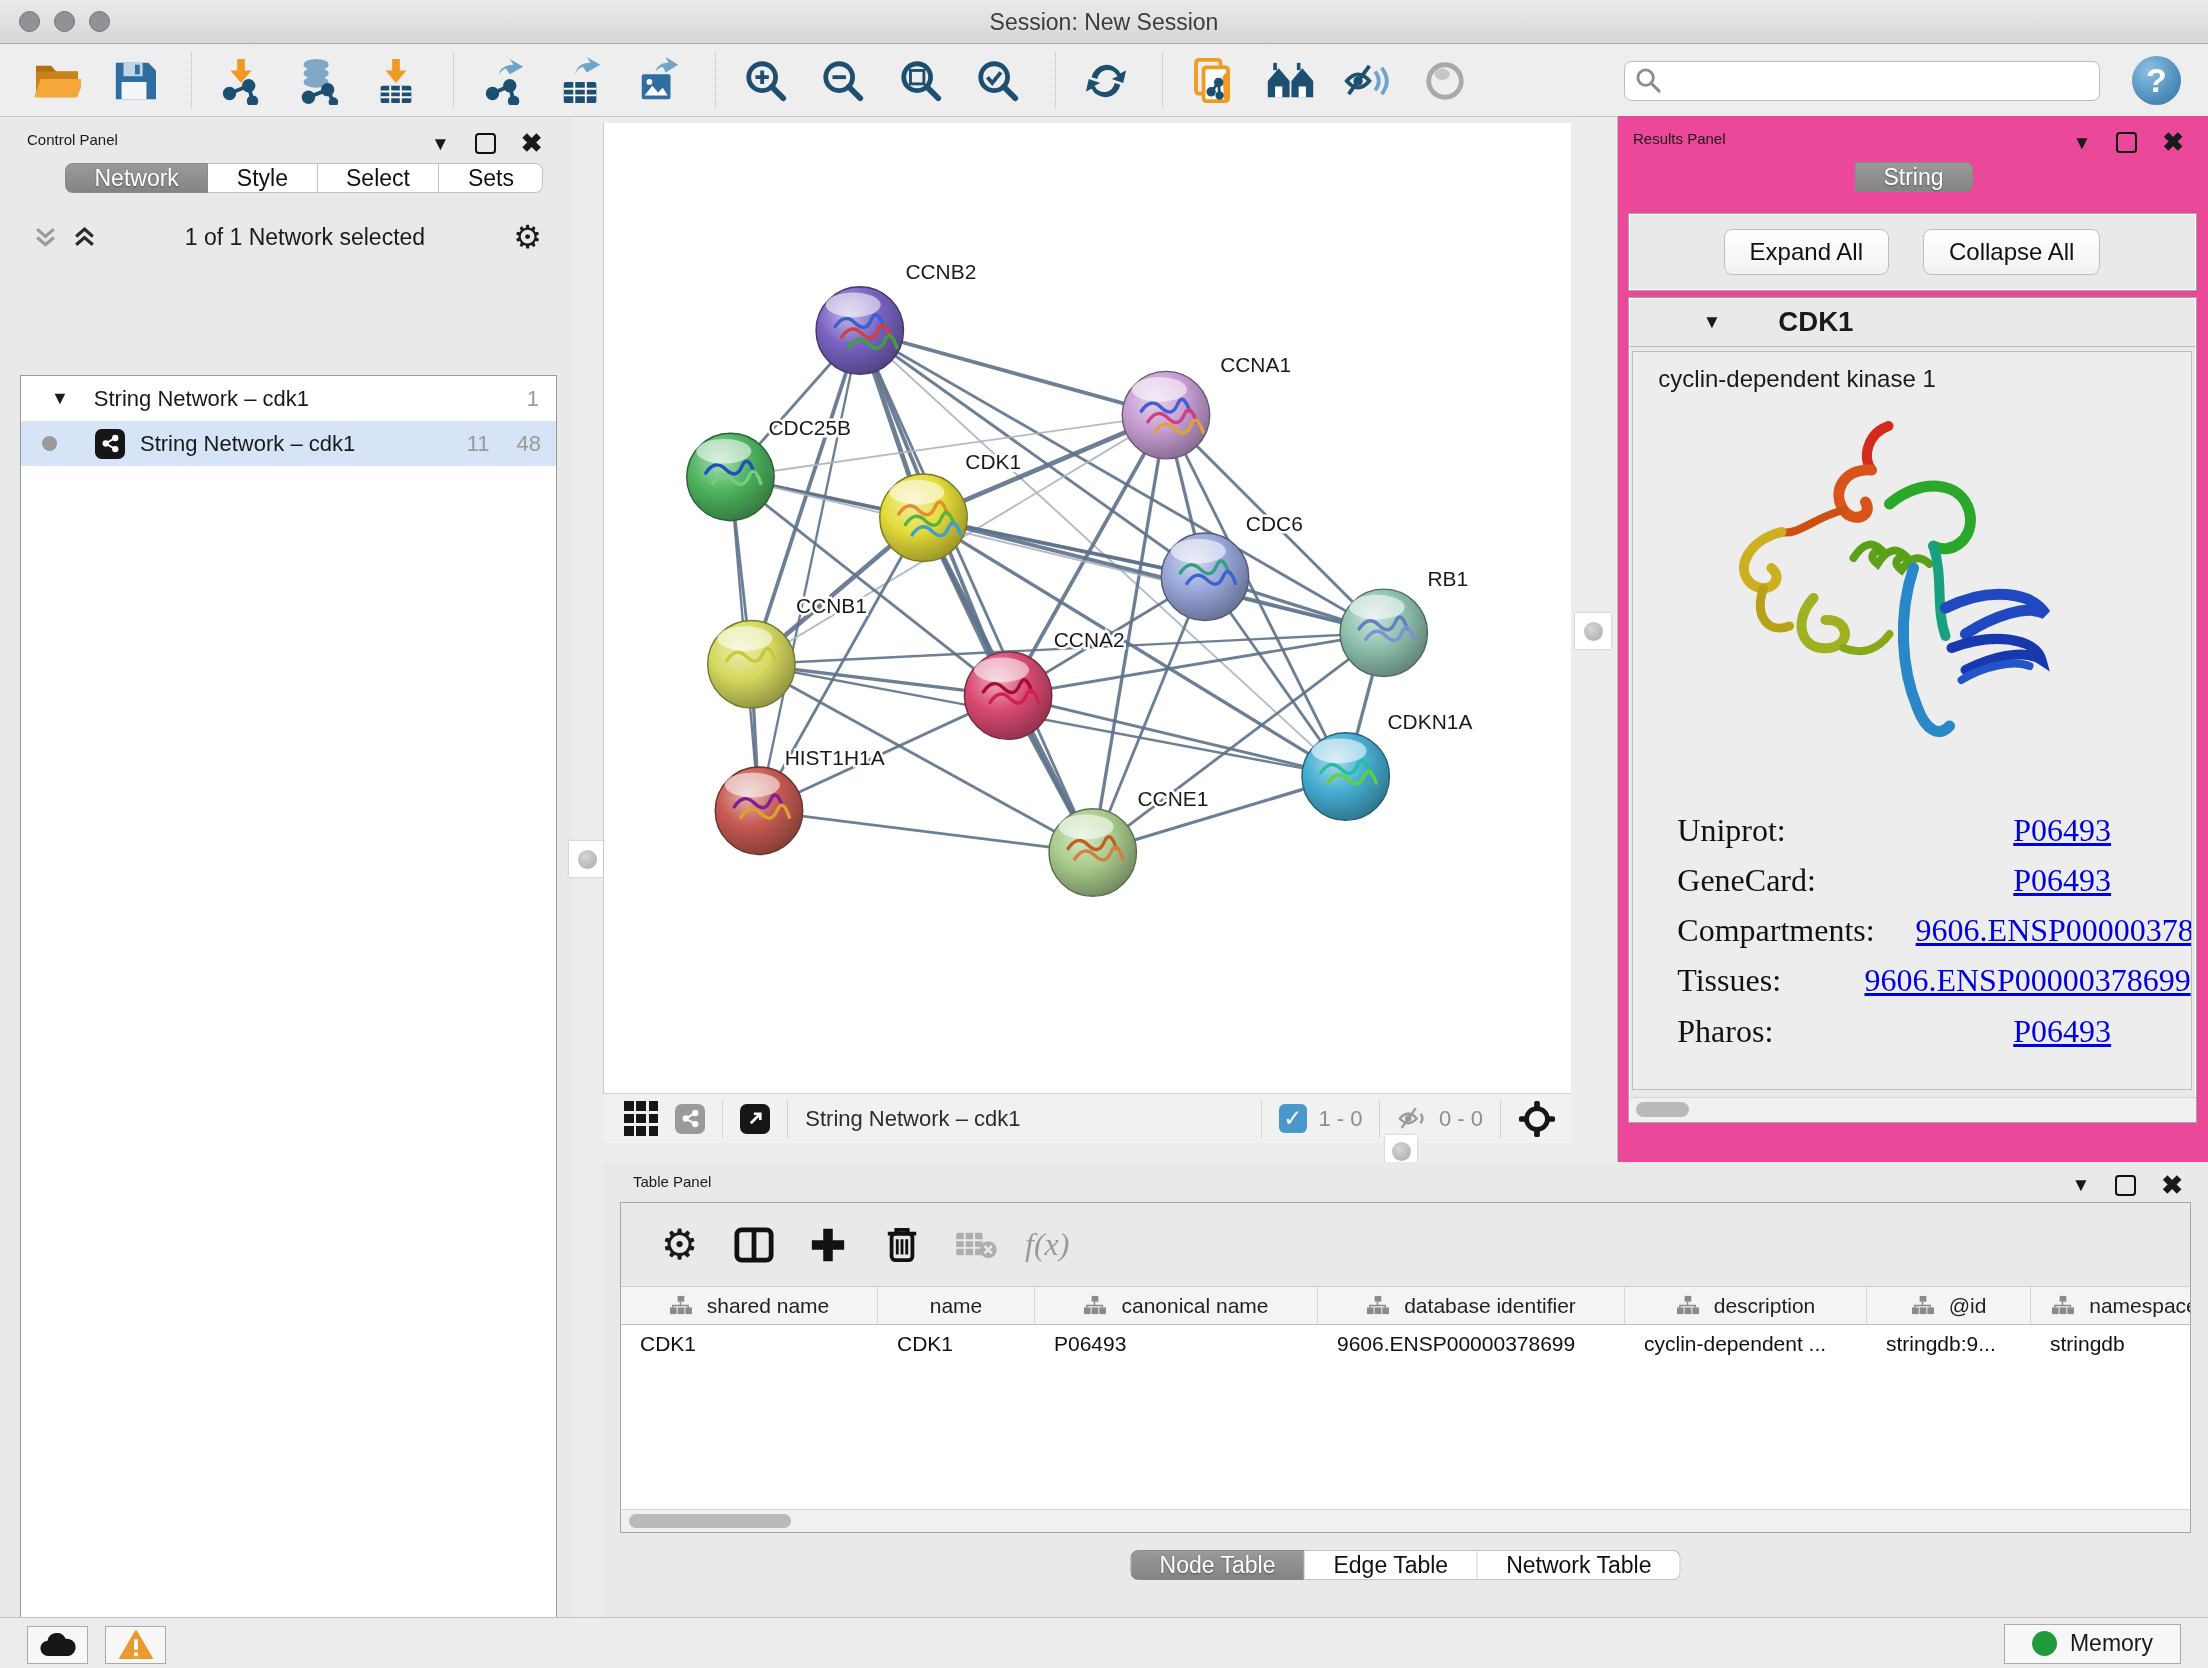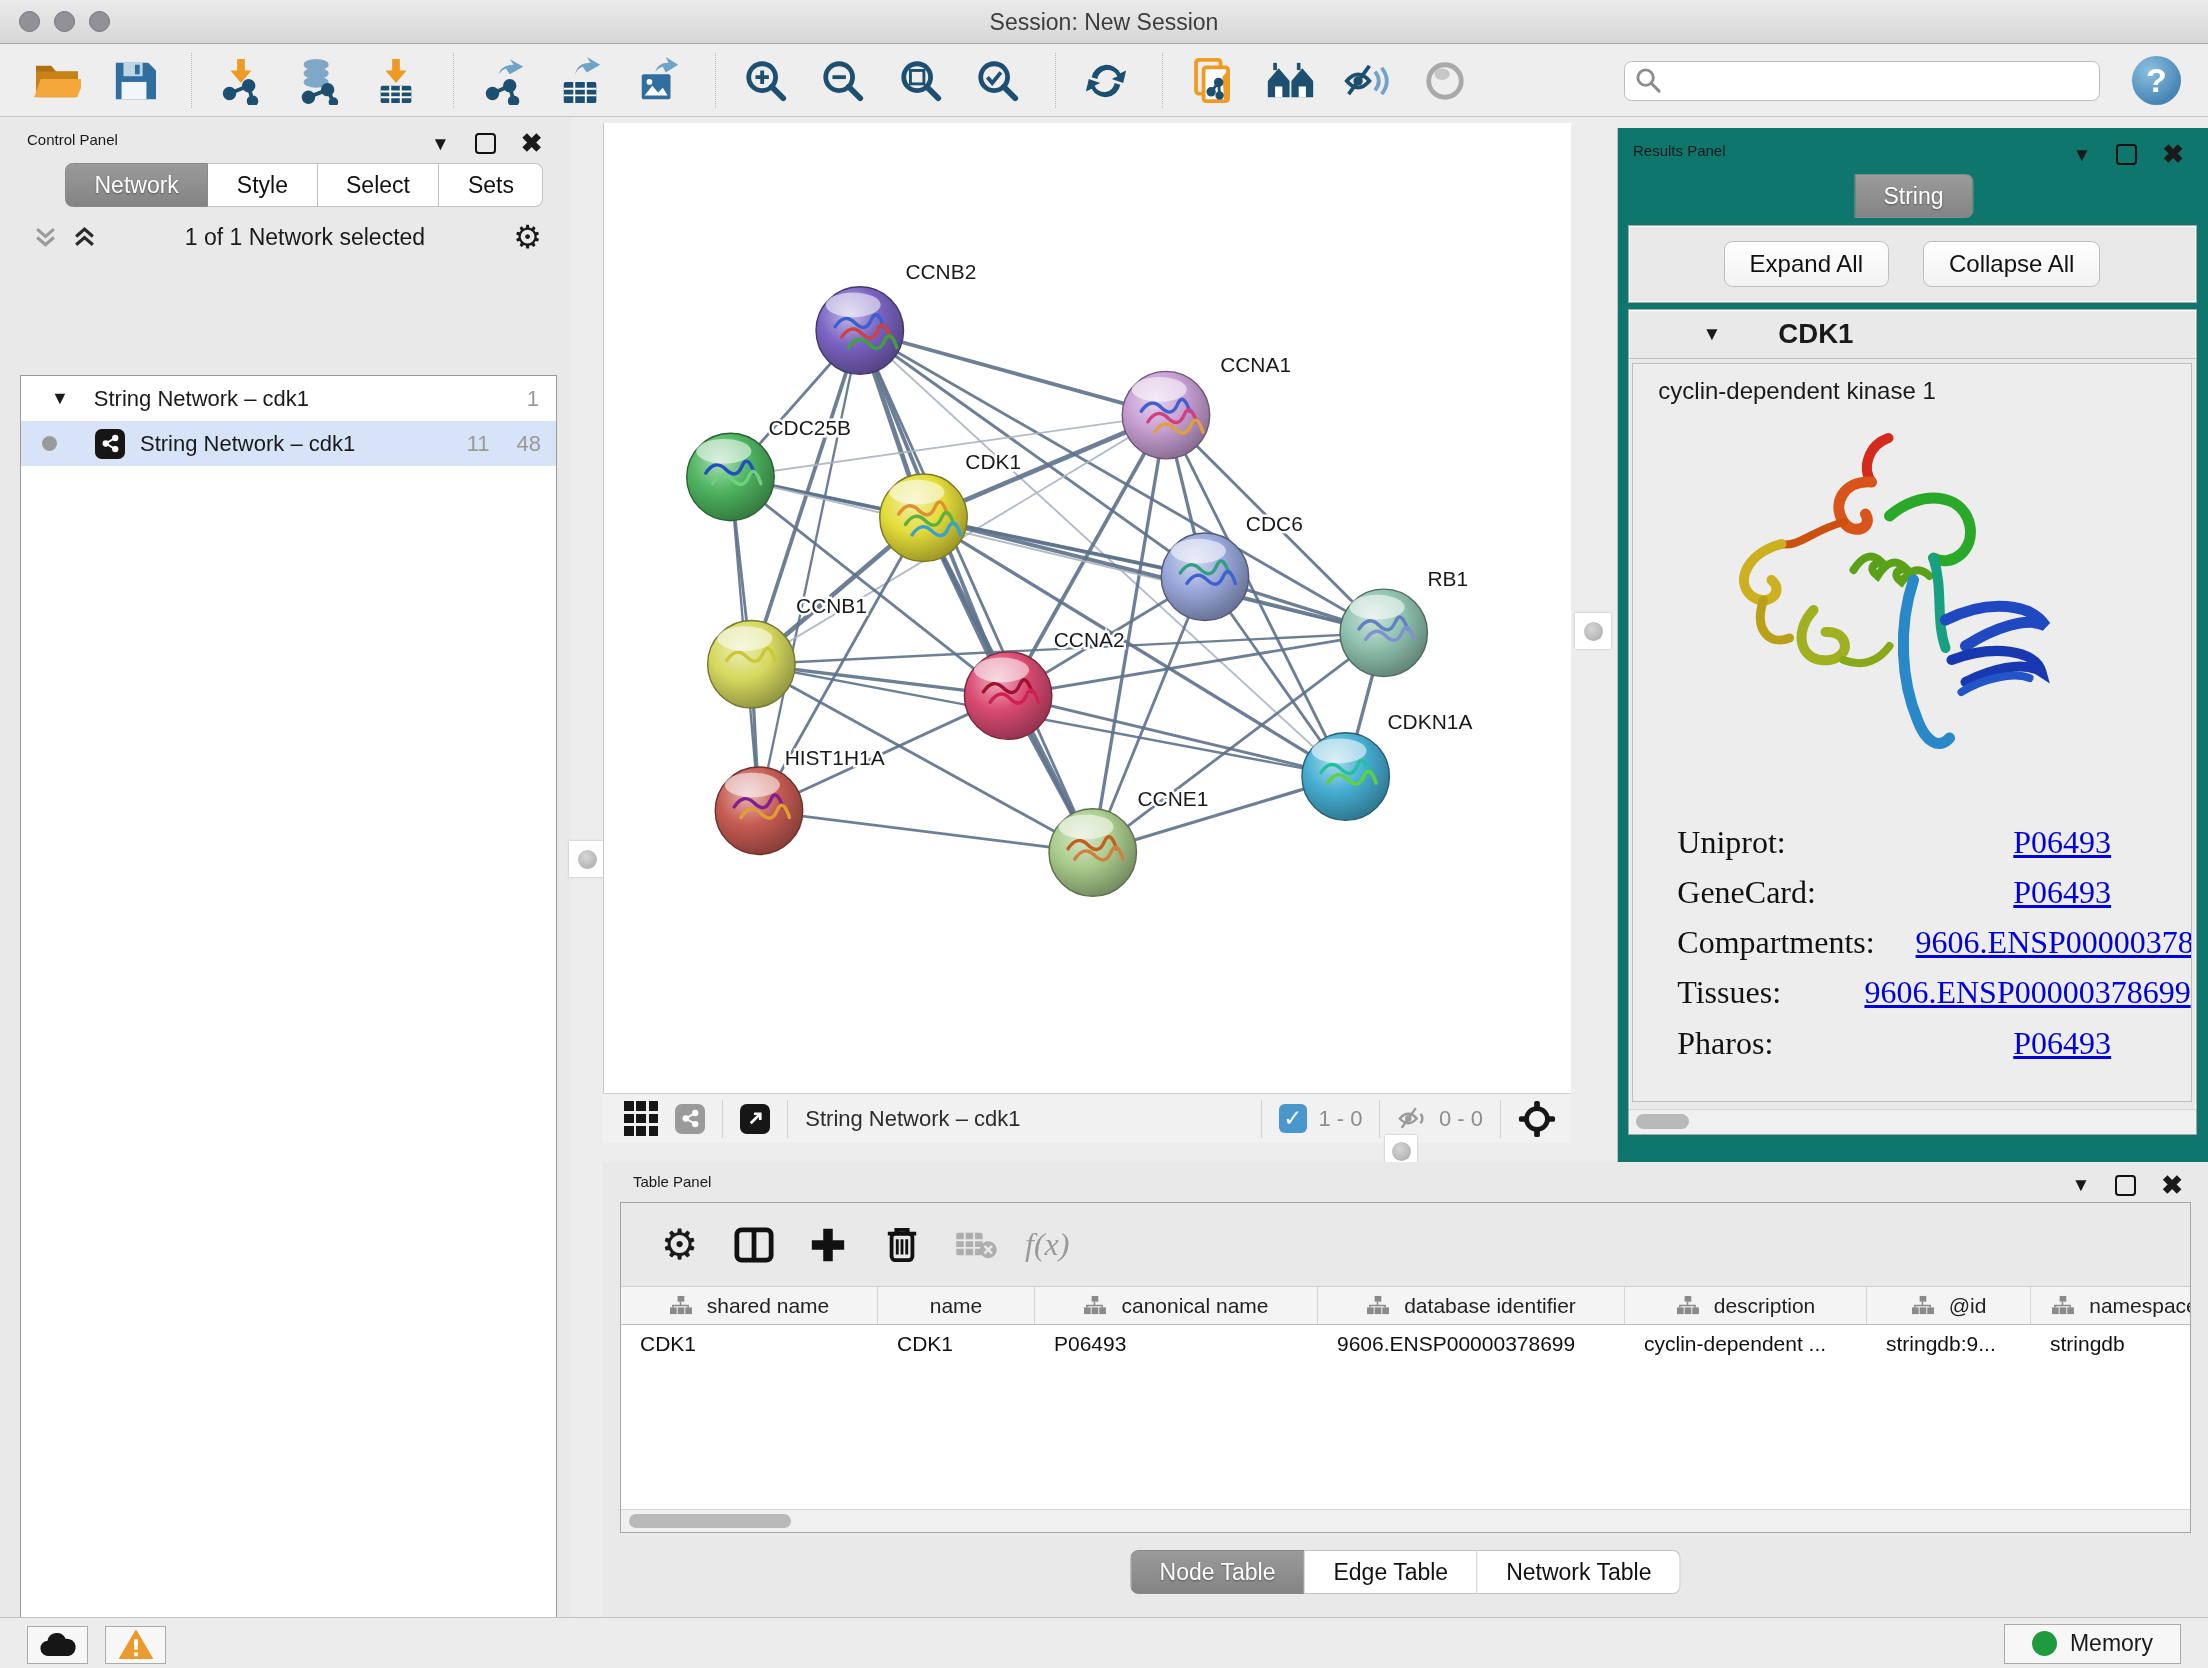--- a/index.html
+++ b/index.html
@@ -28,21 +28,21 @@
   .helpbtn{width:49px;height:49px;border-radius:50%;
     background:radial-gradient(circle at 35% 30%,#8cc0e2,#4887b5 70%);
     color:#fff;font-size:34px;font-weight:bold;display:flex;align-items:center;
     justify-content:center;margin-right:27px;}
   .ph-icons{display:flex;align-items:center;gap:25px;}
   .ph-tri{font-size:19px;}
   .ph-box{width:21px;height:21px;border:2.9px solid #111;border-radius:3.8px;}
   .ph-x{font-size:26px;font-weight:bold;}
 
   .seg{display:flex;}
-  .seg .sg{height:44px;padding:0 28.5px;display:flex;align-items:center;justify-content:center;
+  .seg .sg{height:30px;padding:0 28.5px;display:flex;align-items:center;justify-content:center;
     background:#fff;border:1px solid #c2c2c2;border-left:none;font-size:23px;color:#111;}
   .seg .sg:first-child{border-left:1px solid #c2c2c2;border-radius:7.6px 0 0 7.6px;}
   .seg .sg:last-child{border-radius:0 7.6px 7.6px 0;}
   .seg .sg.sel{background:linear-gradient(#9a9a9a,#848484);color:#fff;border-color:#8a8a8a;
     text-shadow:0 1px 1.9px rgba(0,0,0,.4);}
 
   
   .control-panel{position:absolute;left:0;top:117px;width:571px;height:1500px;background:#e9e9e9;}
   .cp-listbox{position:absolute;left:20px;top:258px;width:537px;height:1313px;background:#fff;
     border:1.9px solid #9a9a9a;}
@@ -65,21 +65,21 @@
     border-left:1px solid #c9c9c9;}
   .net-status{position:absolute;left:603px;top:1093px;width:968px;height:50px;background:#f1f1f1;
     border-top:1px solid #cfcfcf;display:flex;align-items:center;font-size:22px;color:#8d8d8d;}
   .ns-sep{width:0;height:38px;border-left:1px solid #d2d2d2;margin:0 17px;}
   .grid9{display:grid;grid-template-columns:repeat(3,9.5px);grid-gap:2.9px;}
   .grid9 b{width:9.5px;height:9.5px;background:#161616;display:block;}
   .checkbox{width:28.5px;height:28.5px;border-radius:5.7px;background:#4a97cc;color:#fff;font-size:23px;
     display:flex;align-items:center;justify-content:center;}
 
   
-  .results-panel{position:absolute;left:1617px;top:128px;width:592px;height:1500px;background:#0f766e;
+  .results-panel{position:absolute;left:1617px;top:116px;width:592px;height:1500px;background:#ec4899;
     border-left:1px solid #c0c0c0;}
   .rp-box{position:absolute;background:#e9e9e9;border:1.9px solid #a6a6a6;box-shadow:inset 0 0 0 1px #fff;}
   .btn{background:linear-gradient(#ffffff,#f2f2f2);border:1px solid #bdbdbd;border-radius:8.6px;
     font-size:24px;padding:7.6px 25px;color:#111;}
   .cdk-content{position:absolute;left:3.8px;top:53px;right:3.8px;bottom:32px;background:#ededed;
     border:1px solid #bdbdbd;overflow:hidden;}
   .serif{font-family:"Liberation Serif",serif;}
   .cl-row{display:flex;font-size:32px;margin:13.3px 0 13.3px 44px;gap:41px;}
   .cl-label{width:295px;color:#111;}
   .cl-link{color:#0000de;text-decoration:underline;}

